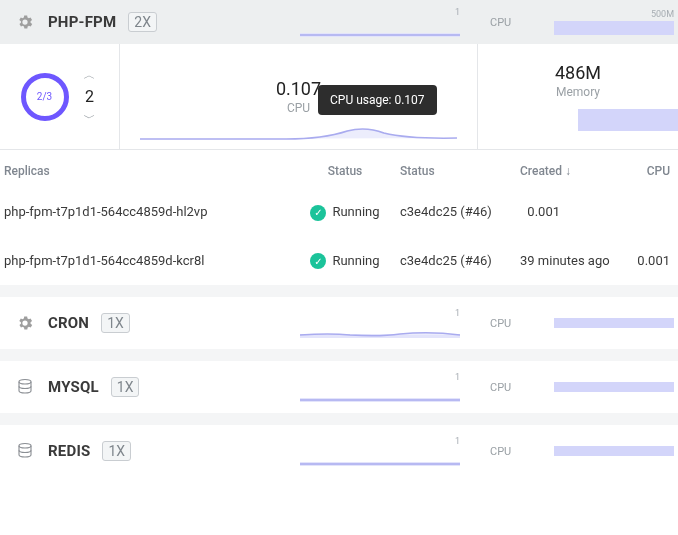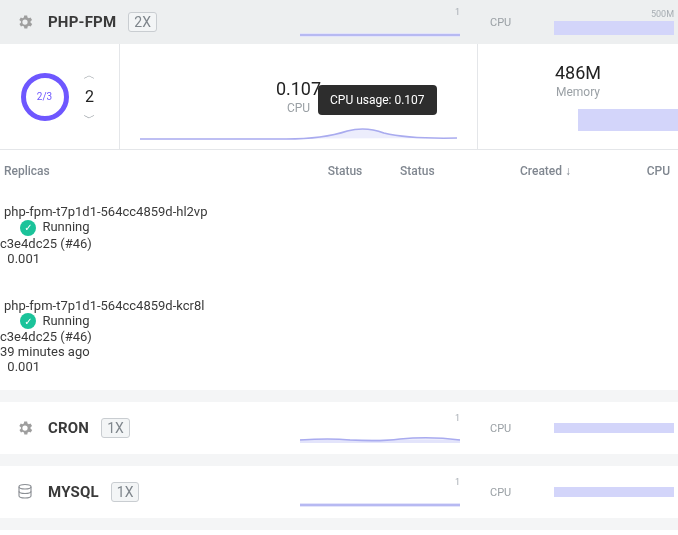--- a/index.html
+++ b/index.html
@@ -103,21 +103,20 @@
   .col-version { width: 120px; }
   .col-created { width: 110px; }
   .col-cpu { width: 40px; text-align: right; }
   .sort-arrow { font-size: 12px; }
 
   .table-row {
     display: flex;
     padding: 16px 0;
     font-size: 13px;
     color: #3a3a3a;
-    flex-direction: column;
   }
   .status-dot {
     width: 16px; height: 16px; border-radius: 50%; background: #1bc39a;
     display: inline-flex; align-items: center; justify-content: center;
     color: #fff; font-size: 10px; margin-right: 6px;
   }
   .divider { height: 12px; background: #f4f5f6; }
 
   .service-header.lite { background: #fff; border-top: 0; padding: 16px; }
   .mem-bar.small { height: 10px; }

